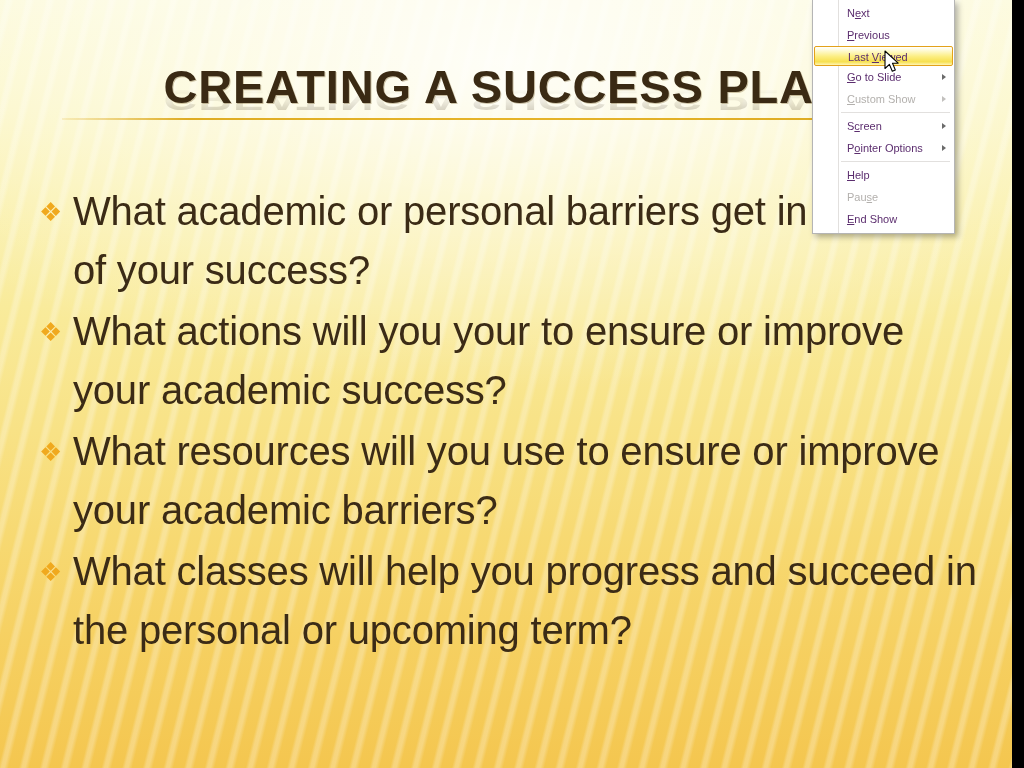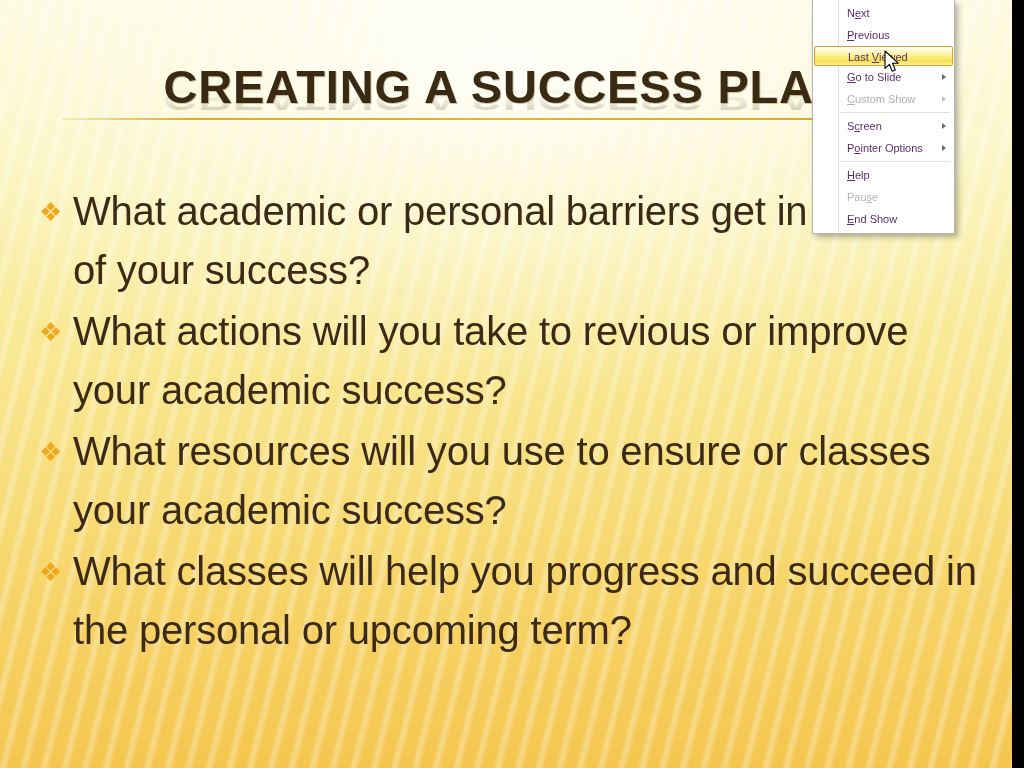--- a/index.html
+++ b/index.html
@@ -270,26 +270,26 @@
 
     <div id="body">
 
       <div class="bullet-row">
         <span class="bullet-mark">❖</span>
         <span class="bullet-text">What academic or personal barriers get in the way of your success?</span>
       </div>
 
       <div class="bullet-row">
         <span class="bullet-mark">❖</span>
-        <span class="bullet-text">What actions will you take to revious or improve your academic success?</span>
+        <span class="bullet-text">What actions will you your to ensure or improve your academic success?</span>
       </div>
 
       <div class="bullet-row">
         <span class="bullet-mark">❖</span>
-        <span class="bullet-text">What resources will you use to ensure or classes your academic success?</span>
+        <span class="bullet-text">What resources will you use to ensure or improve your academic barriers?</span>
       </div>
 
       <div class="bullet-row">
         <span class="bullet-mark">❖</span>
         <span class="bullet-text">What classes will help you progress and succeed in the personal or upcoming term?</span>
       </div>
 
     </div>
   </div>
 

